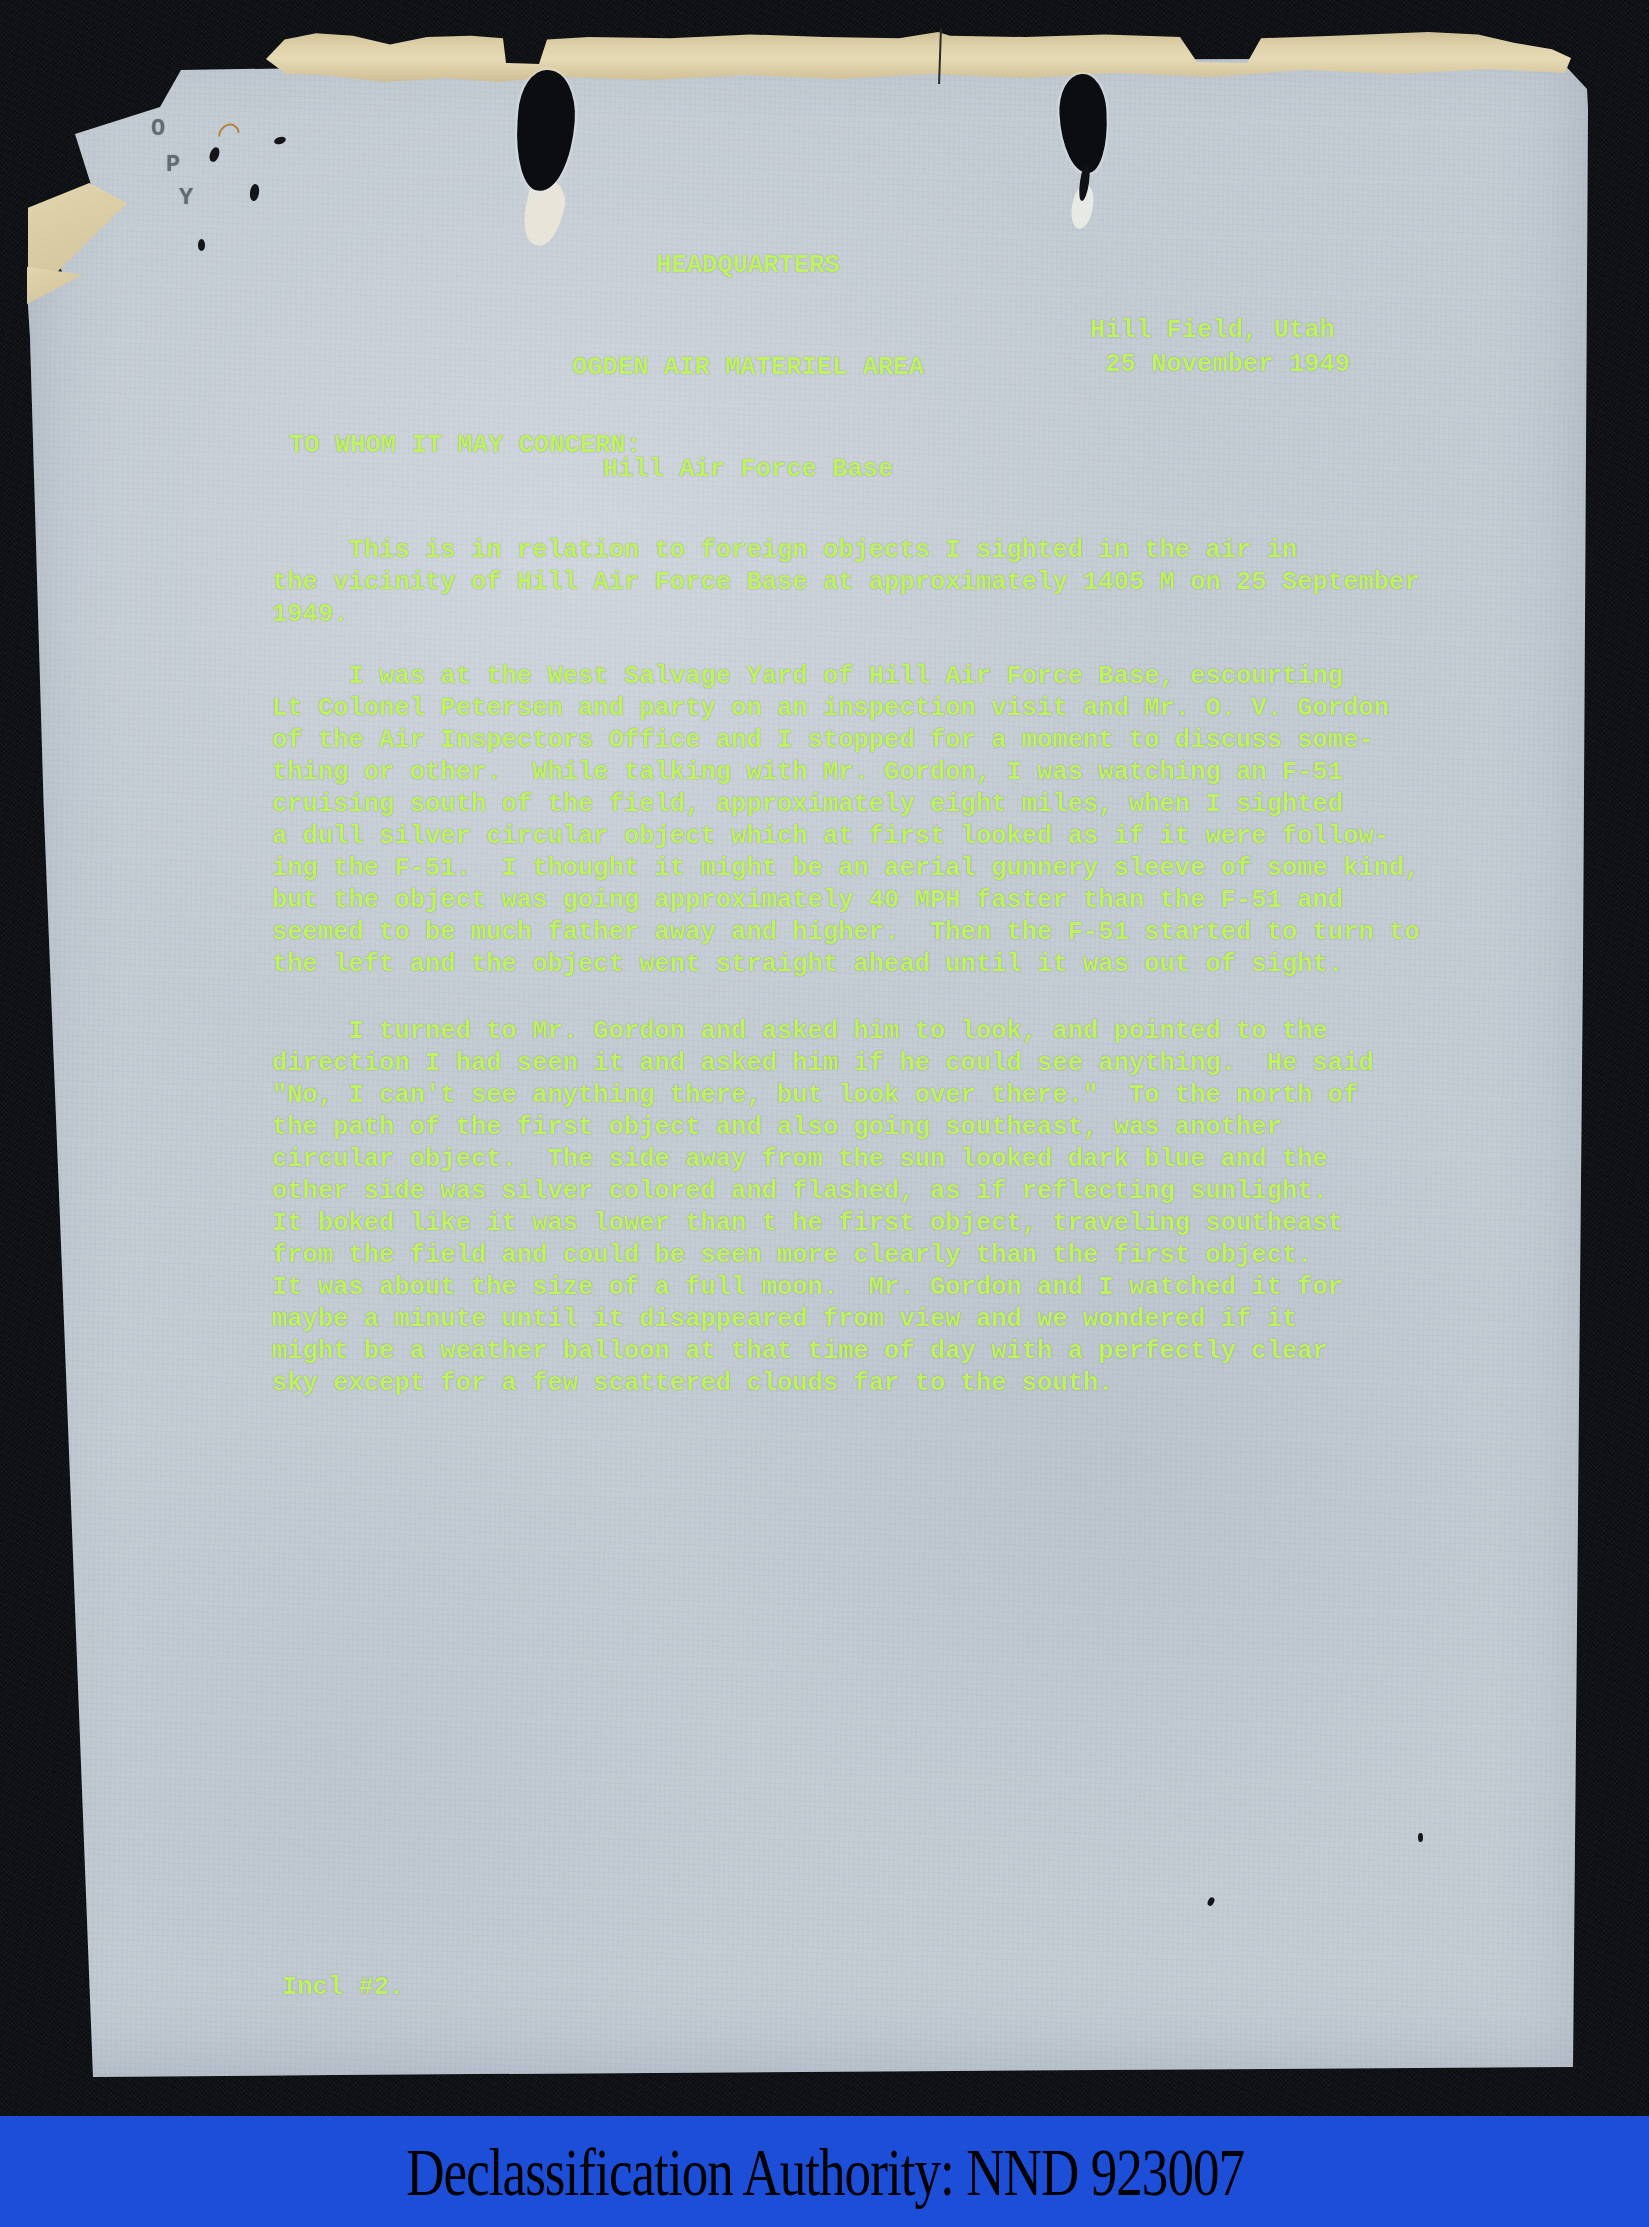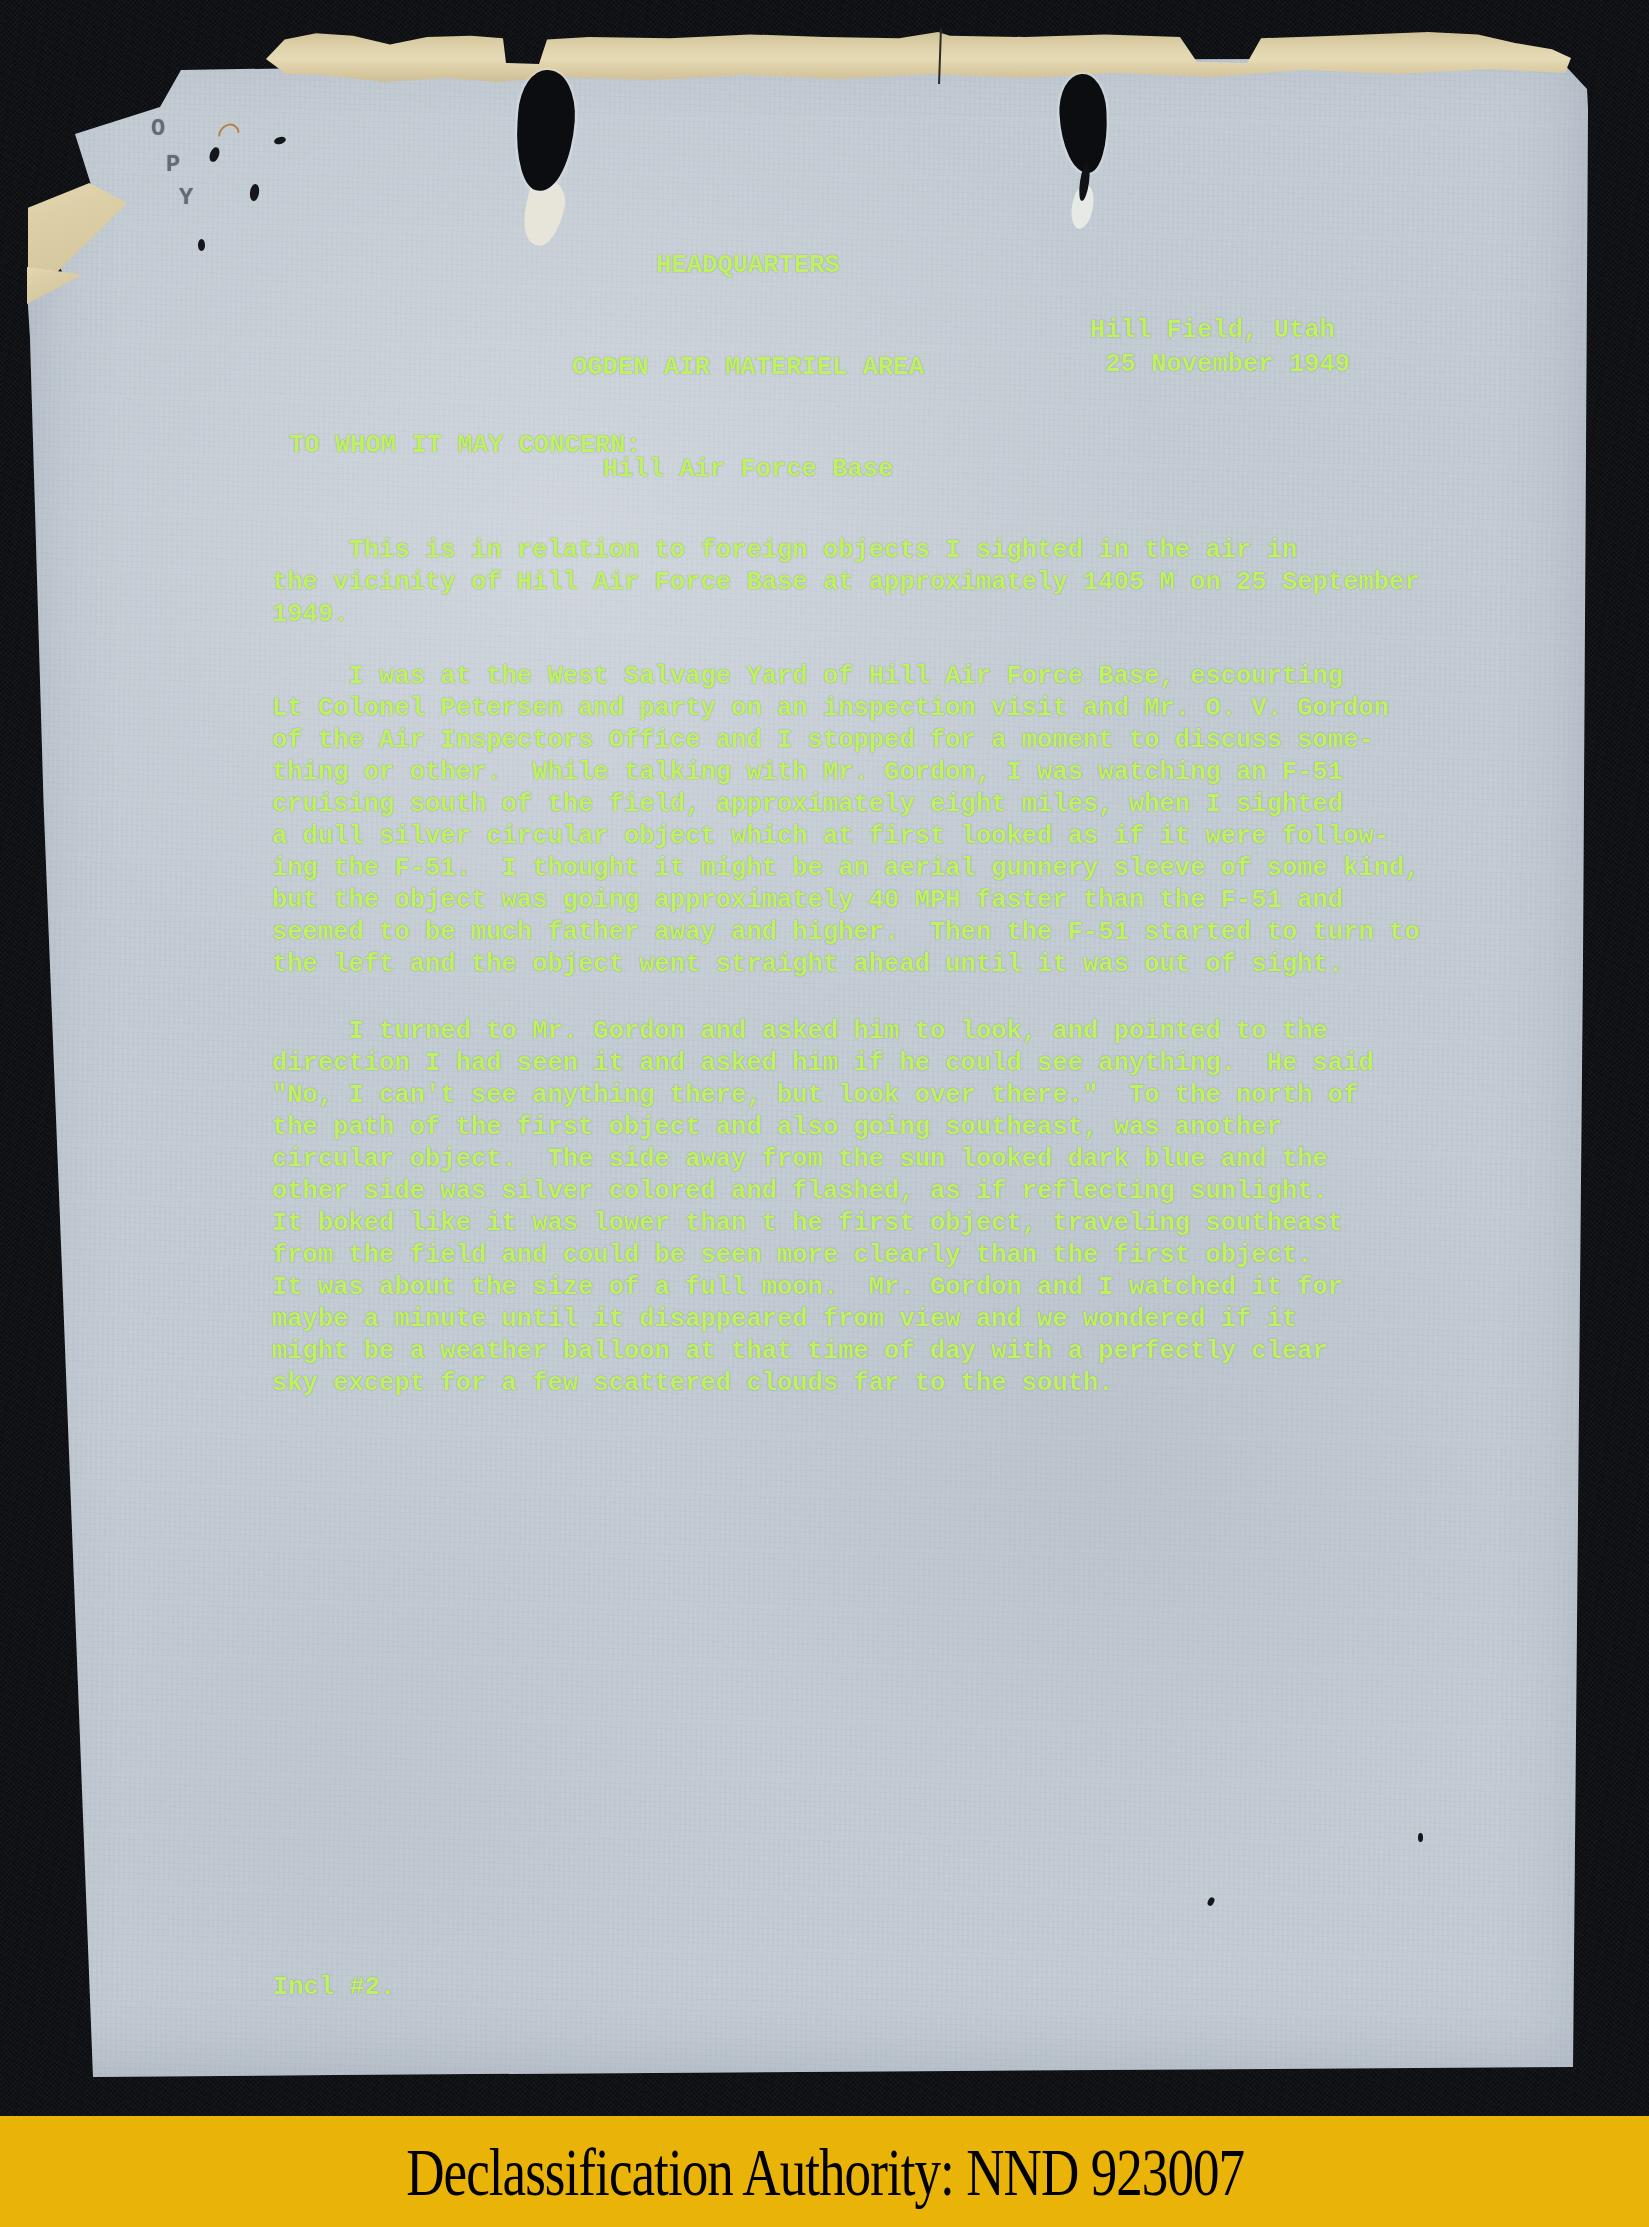--- a/index.html
+++ b/index.html
@@ -106,24 +106,24 @@
     text-shadow:0 0 1.2px rgba(72,68,62,.5);
   }
   .letterhead { left:273px; top:181px; width:950px; text-align:center; line-height:34px; }
   .dateline   { left:1090px; top:314px; line-height:34px; }
   .salutation { left:289px; top:430px; }
   .para-1 { left:272px; top:535px; }
   .para-2 { left:272px; top:661px; }
   .para-3 { left:272px; top:1016px; }
   .para-4 { left:272px; top:1432px; }
   .signature  { left:892px; top:1661px; line-height:35px; }
-  .enclosure  { left:273px; top:1972px; }
+  .enclosure  { left:282px; top:1972px; }
   .footer-strip {
     position:absolute; left:0; top:2116px; width:1650px; height:112px;
-    background:#eab308; display:flex; align-items:center; justify-content:center;
+    background:#1d4ed8; display:flex; align-items:center; justify-content:center;
   }
   .footer-text {
     font-family:"Liberation Serif","DejaVu Serif",serif;
     font-size:68px; color:#000; white-space:nowrap;
     transform:scaleX(0.78); letter-spacing:-1.2px;
   }
 </style>
 </head>
 <body>
 

